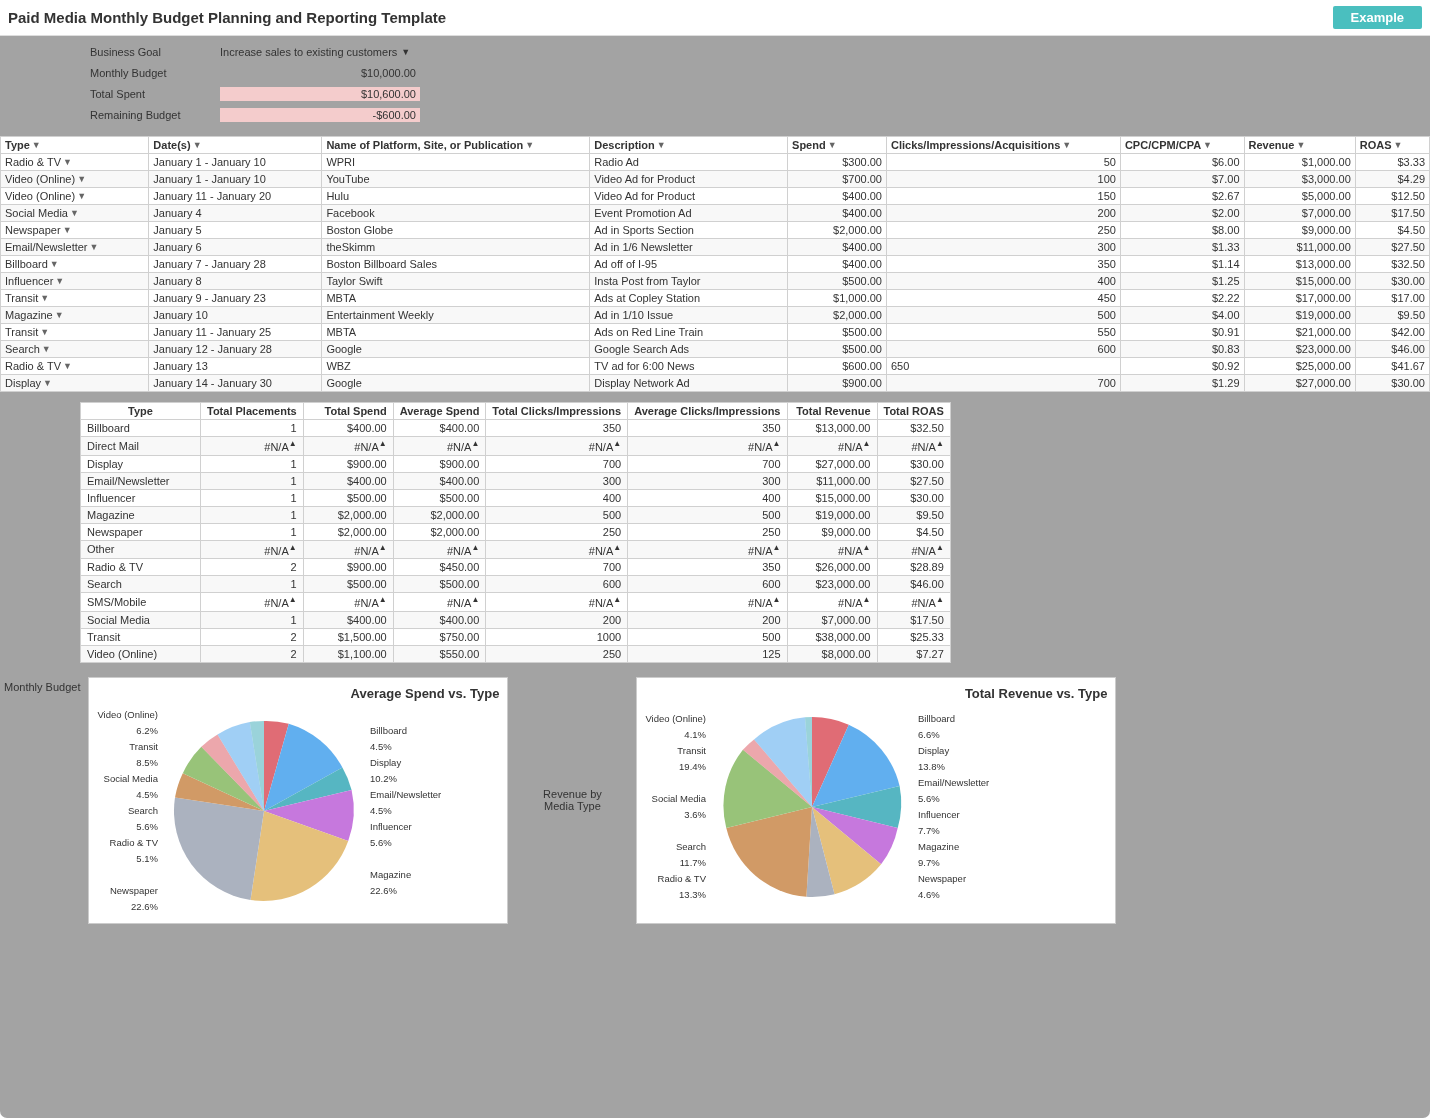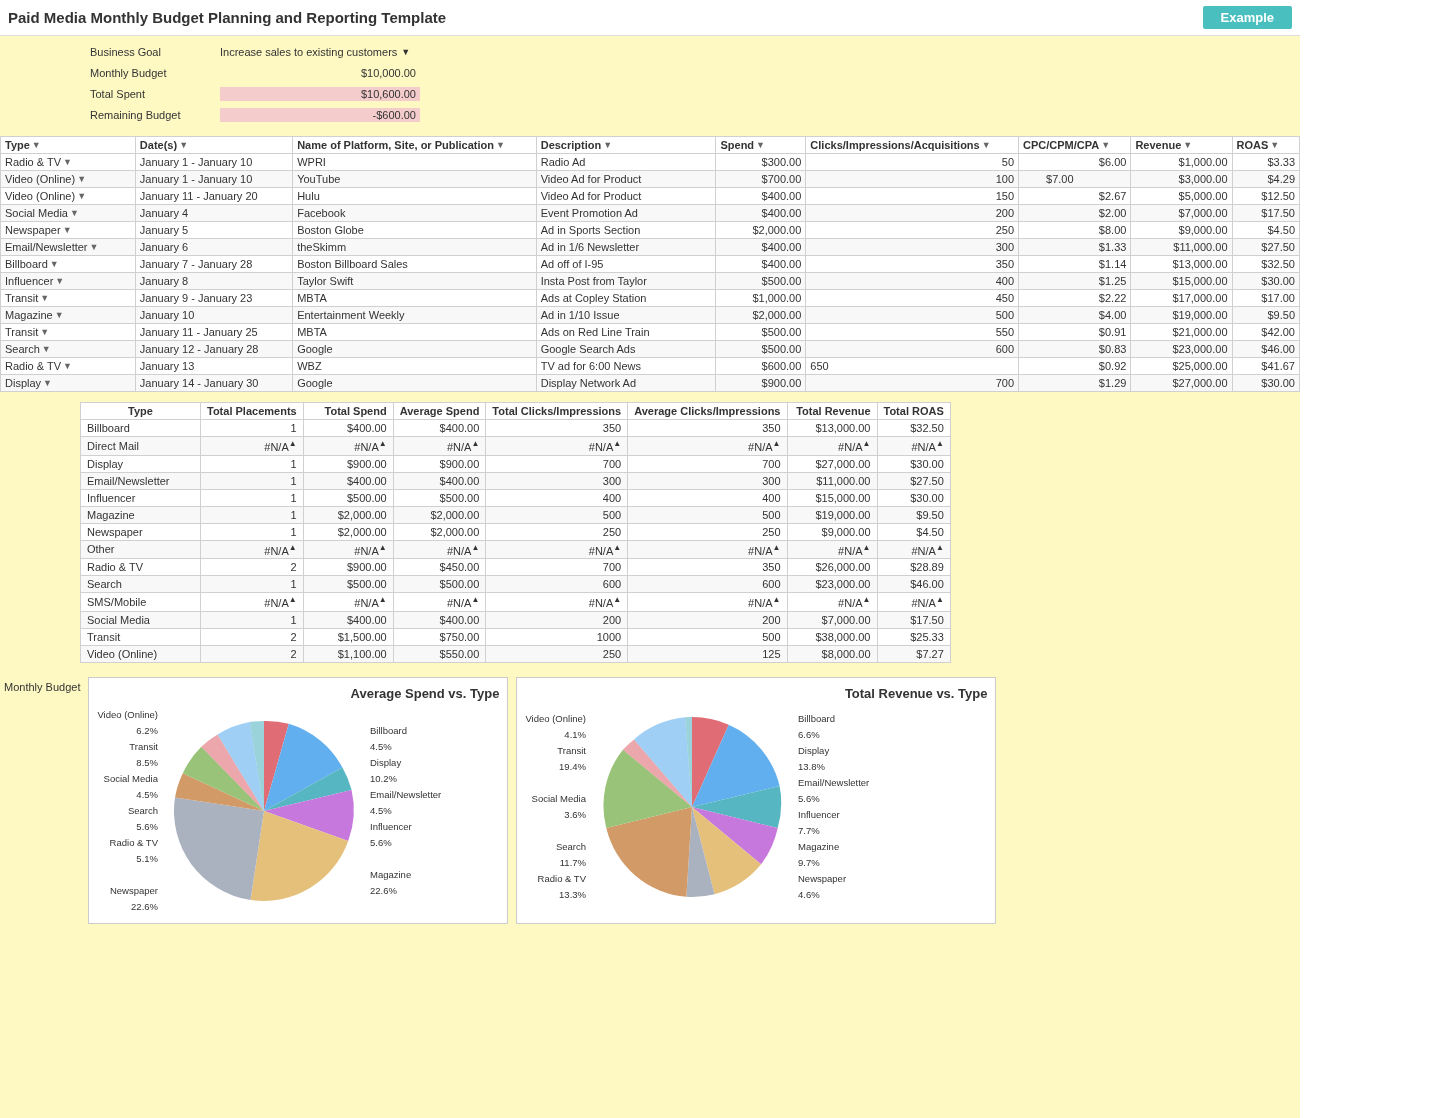--- a/index.html
+++ b/index.html
@@ -1,18 +1,18 @@
 <!DOCTYPE html>
 <html><head>
   <meta charset="utf-8">
   <style>
     * { box-sizing: border-box; margin: 0; padding: 0; }
     body { font-family: Arial, sans-serif; font-size: 11px; background: #fff; color: #333; overflow-x: auto; }
     
-    .page-wrapper { width: 1300px; min-height: 1118px; background: #fef9c3; }
+    .page-wrapper { width: 1430px; min-height: 1118px; background: #a3a3a3; border-radius: 7px; }
     
     
     .header-bar { display: flex; align-items: center; padding: 6px 8px; background: #fff; border-bottom: 1px solid #ddd; }
     .header-title { font-size: 15px; font-weight: bold; color: #333; flex: 1; }
     .example-badge { background: #4abfbf; color: #fff; padding: 4px 18px; font-size: 13px; font-weight: bold; border-radius: 2px; }
     
     
     .info-section { padding: 6px 0 6px 80px; }
     .info-row { display: flex; align-items: center; height: 20px; margin-bottom: 1px; }
     .info-label { width: 140px; font-size: 11px; color: #333; padding-left: 10px; }
@@ -176,21 +176,21 @@
               <div class="dropdown-cell">
                 <span>Video (Online)</span>
                 <span class="dd-arrow">▼</span>
               </div>
             </td>
             <td>January 1 - January 10</td>
             <td>YouTube</td>
             <td>Video Ad for Product</td>
             <td style="text-align: right;">$700.00</td>
             <td style="text-align: right;">100</td>
-            <td style=" padding-left: 27px;">$7.00</td>
+            <td style="text-align: right; padding-left: 27px;">$7.00</td>
             <td style="text-align: right;">$3,000.00</td>
             <td style="text-align: right;">$4.29</td>
           </tr>
           <tr>
             <td>
               <div class="dropdown-cell">
                 <span>Video (Online)</span>
                 <span class="dd-arrow">▼</span>
               </div>
             </td>
@@ -601,20 +601,23 @@
             <div class="legend-item-right">Influencer</div>
             <div class="legend-item-right">5.6%</div>
             <div class="legend-item-right">&nbsp;</div>
             <div class="legend-item-right">Magazine</div>
             <div class="legend-item-right">22.6%</div>
           </div>
         </div>
       </div>
     </div>
 
+    <div style="display:flex;flex-direction:column;justify-content:center;align-items:center;width:120px;padding:0 10px;">
+      <div class="revenue-label">Revenue by Media Type</div>
+    </div>
 
     <div class="chart-container" style="width:480px;">
       <div class="chart-title">Total Revenue vs. Type</div>
       <div class="chart-area">
         <div class="legend-left">
           <div class="legend-item">Video (Online)</div>
           <div class="legend-item">4.1%</div>
           <div class="legend-item">Transit</div>
           <div class="legend-item">19.4%</div>
           <div class="legend-item">&nbsp;</div>

